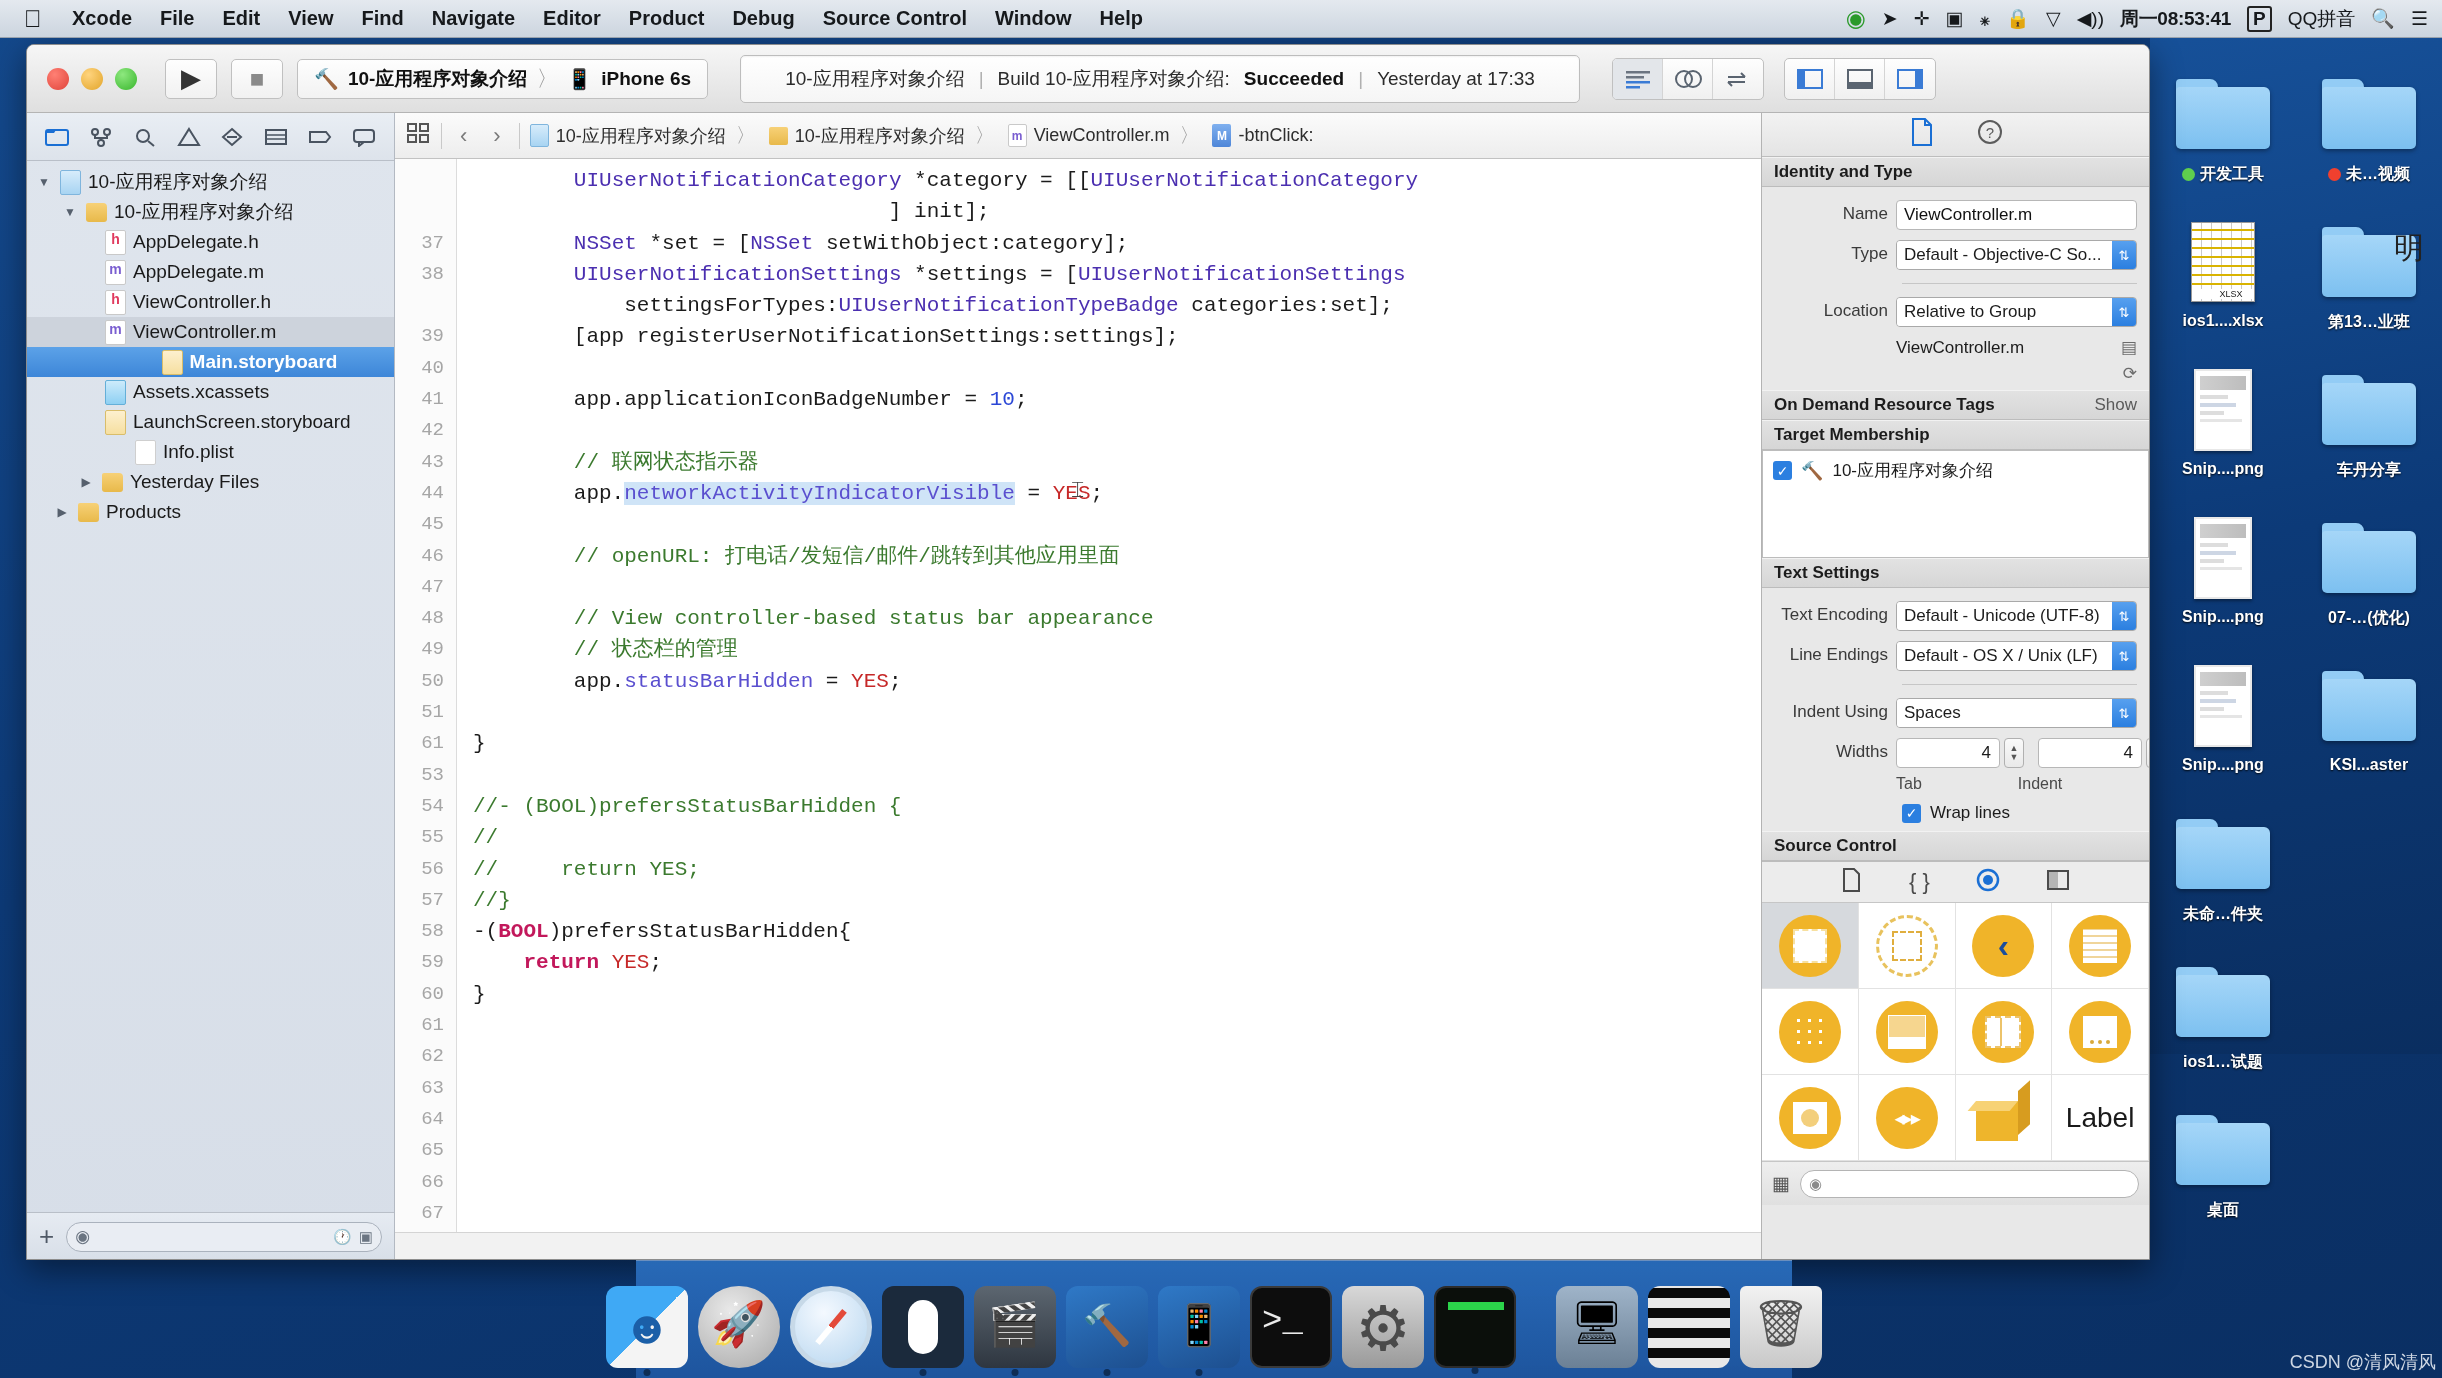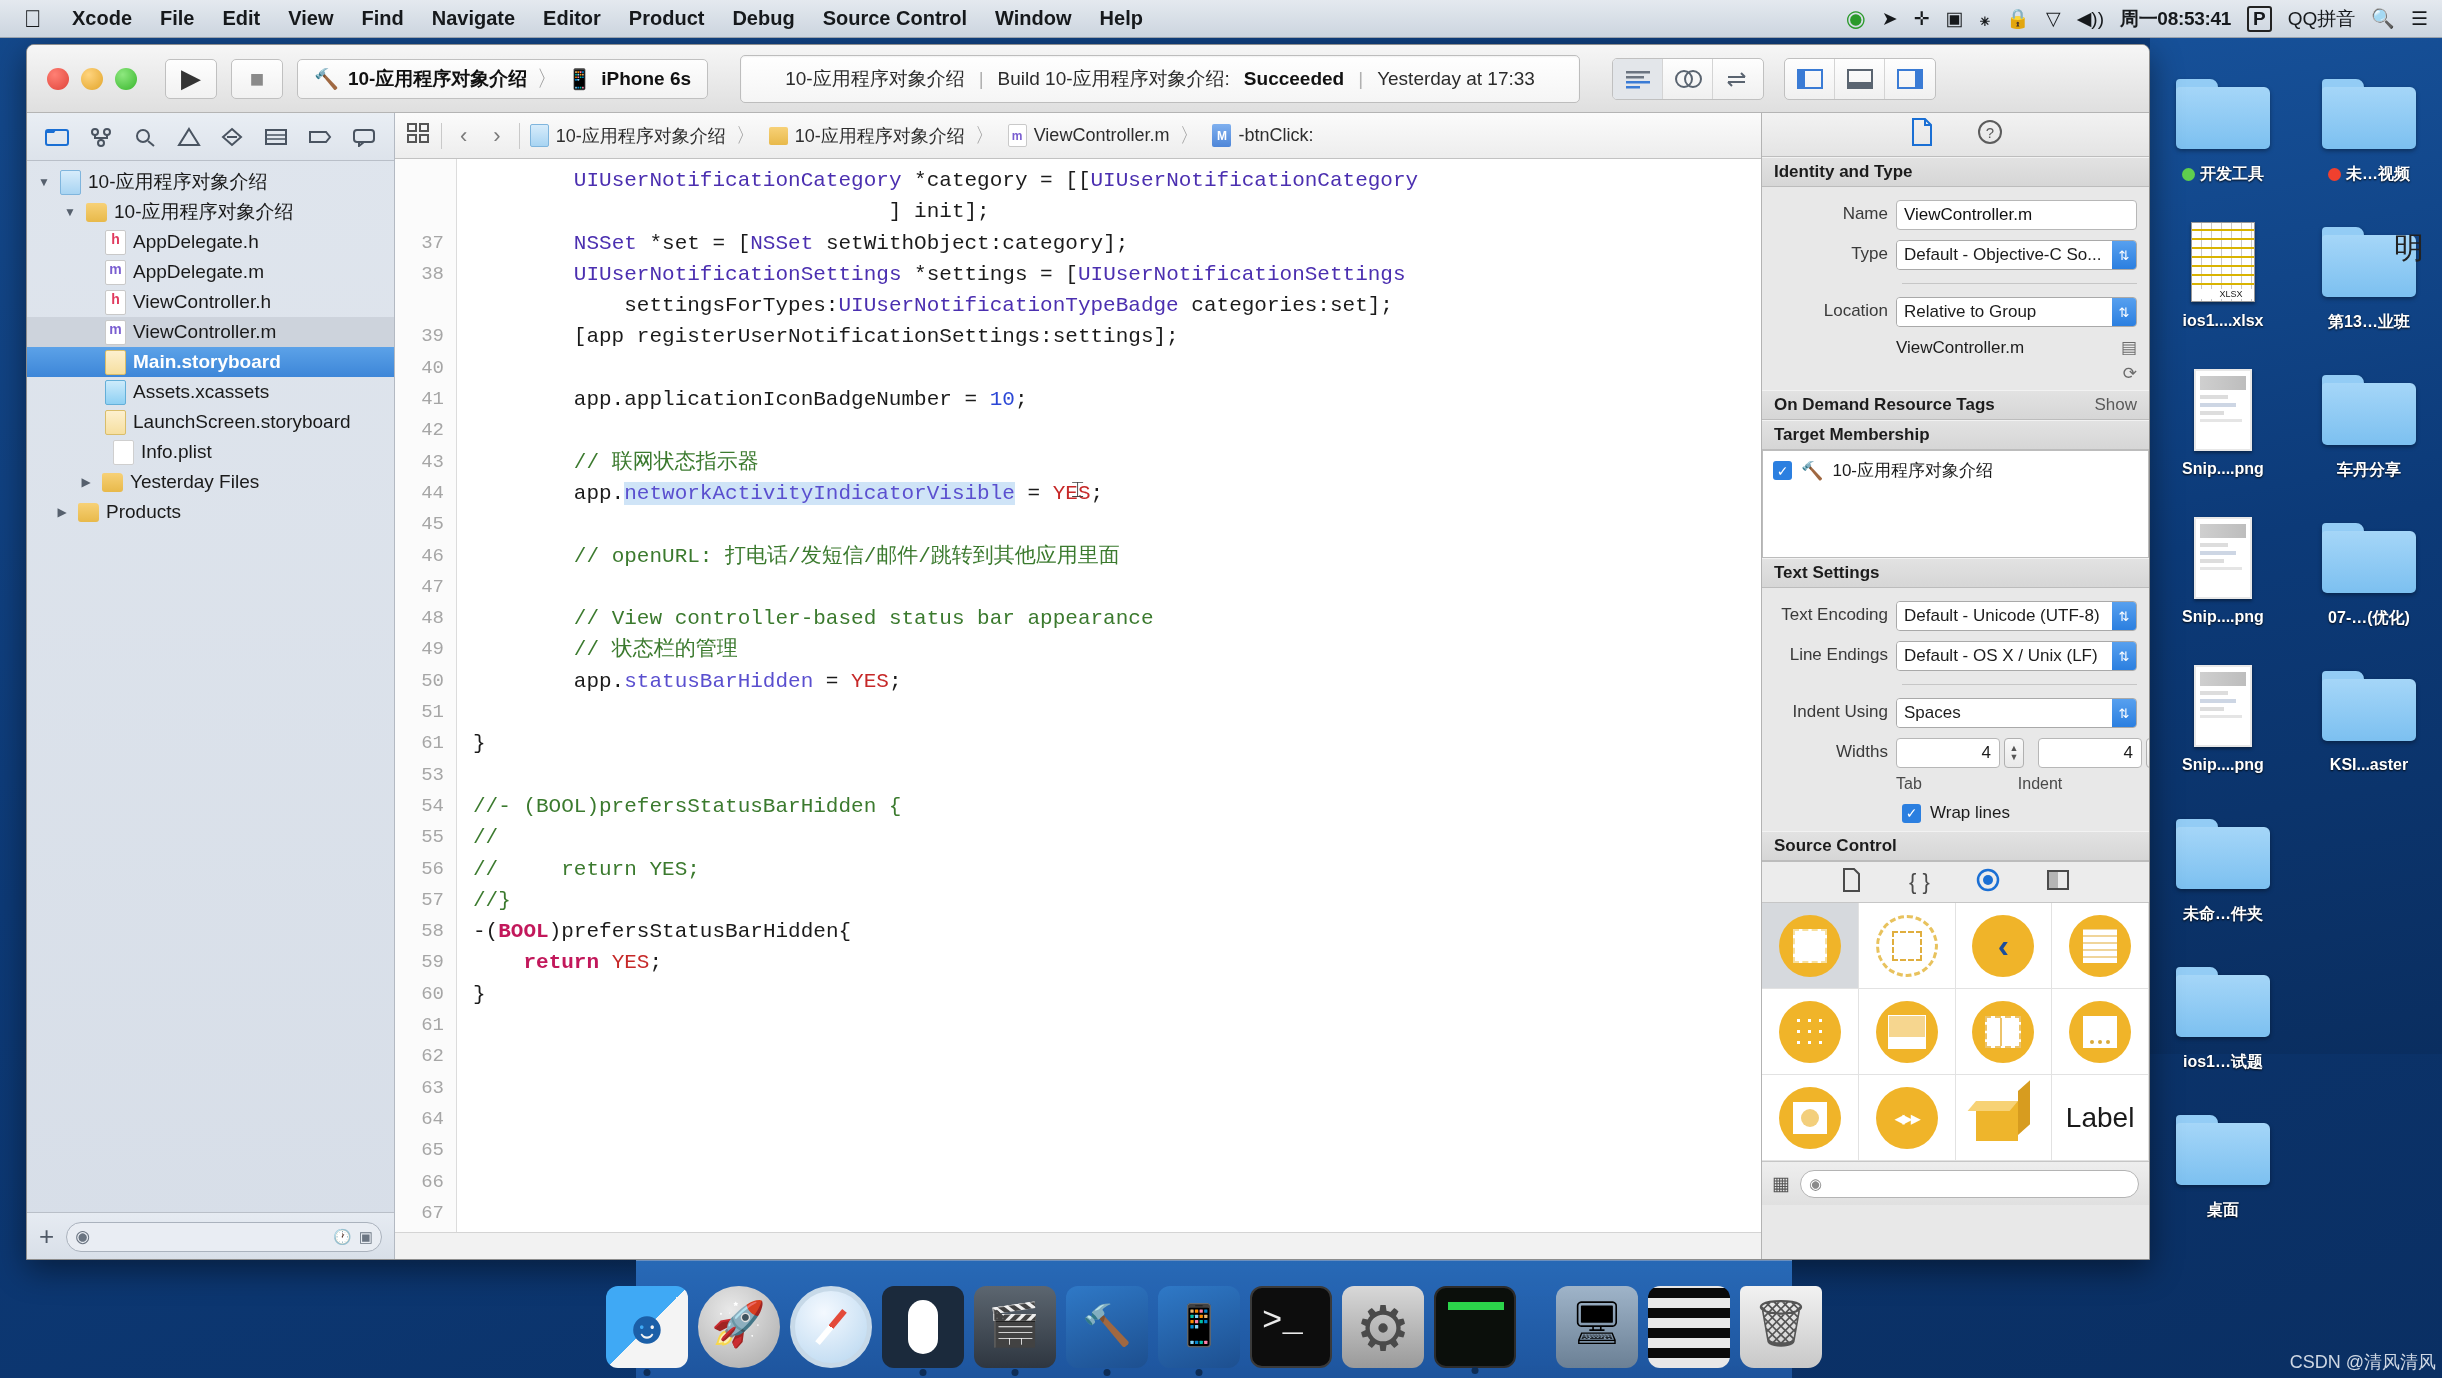--- a/index.html
+++ b/index.html
@@ -171,21 +171,21 @@
   #navtabs {
     height:48px; display:flex; align-items:center; justify-content:space-around;
     border-bottom:1px solid #b9bfc8; padding: 0 8px;
     background:linear-gradient(180deg,#e9eef4,#dde3eb);
   }
   .navtab { width:36px;height:32px;display:flex;align-items:center;justify-content:center;
     border-radius:4px; color:#4a5461;}
   .navtab.on { color:#1a6fd4; }
   #navtree { flex:1; overflow:hidden; padding-top:6px; font-size:19px; color:#1a1a1a; }
   .trow { height:30px; display:flex; align-items:center; gap:7px; padding-left:8px; white-space:nowrap;}
-  .trow.sel { background: linear-gradient(180deg,#5ca2e8,#3d86d8); color:#fff; font-weight:bold; }
+  .trow.sel { background: linear-gradient(180deg,#5ca2e8,#3d86d8); color:#fff; font-weight:bold;justify-content:center; }
   .trow.hov { background: #cdd3dc; }
   .tw { width:18px; flex:none; text-align:center; font-size:12px; color:#56606d; }
   .ficon { width:21px;height:25px; flex:none; border-radius:2px; position:relative; }
   .ficon.folder { height:19px; background:linear-gradient(180deg,#f7d177,#e8b94a); border-radius:2px 4px 3px 3px;}
   .ficon.proj { background:linear-gradient(180deg,#d7ecfb,#a8d4f2); border:1px solid #7fb5dd;}
   .ficon.h { background:#fff; border:1px solid #c9c9c9; color:#e03a5e;font-size:14px;font-weight:bold;
     display:flex;align-items:flex-start;justify-content:center;}
   .ficon.m { background:#fff; border:1px solid #c9c9c9; color:#7a5ed0;font-size:14px;font-weight:bold;
     display:flex;align-items:flex-start;justify-content:center;}
   .ficon.sb { background:linear-gradient(180deg,#fdf0cf,#f6dfa0); border:1px solid #d9bd6a;}
@@ -659,21 +659,21 @@
             <span>Main.storyboard</span>
           </div>
           <div class="trow" style="padding-left:78px;">
             <span class="ficon xc"></span>
             <span>Assets.xcassets</span>
           </div>
           <div class="trow" style="padding-left:78px;">
             <span class="ficon sb"></span>
             <span>LaunchScreen.storyboard</span>
           </div>
-          <div class="trow" style="padding-left:69px;margin-left:17px;">
+          <div class="trow" style="padding-left:108px;">
             <span class="ficon plist"></span>
             <span>Info.plist</span>
           </div>
           <div class="trow" style="padding-left:50px;">
             <span class="tw">▶</span>
             <span class="ficon folder"></span>
             <span>Yesterday Files</span>
           </div>
           <div class="trow" style="padding-left:26px;">
             <span class="tw">▶</span>

